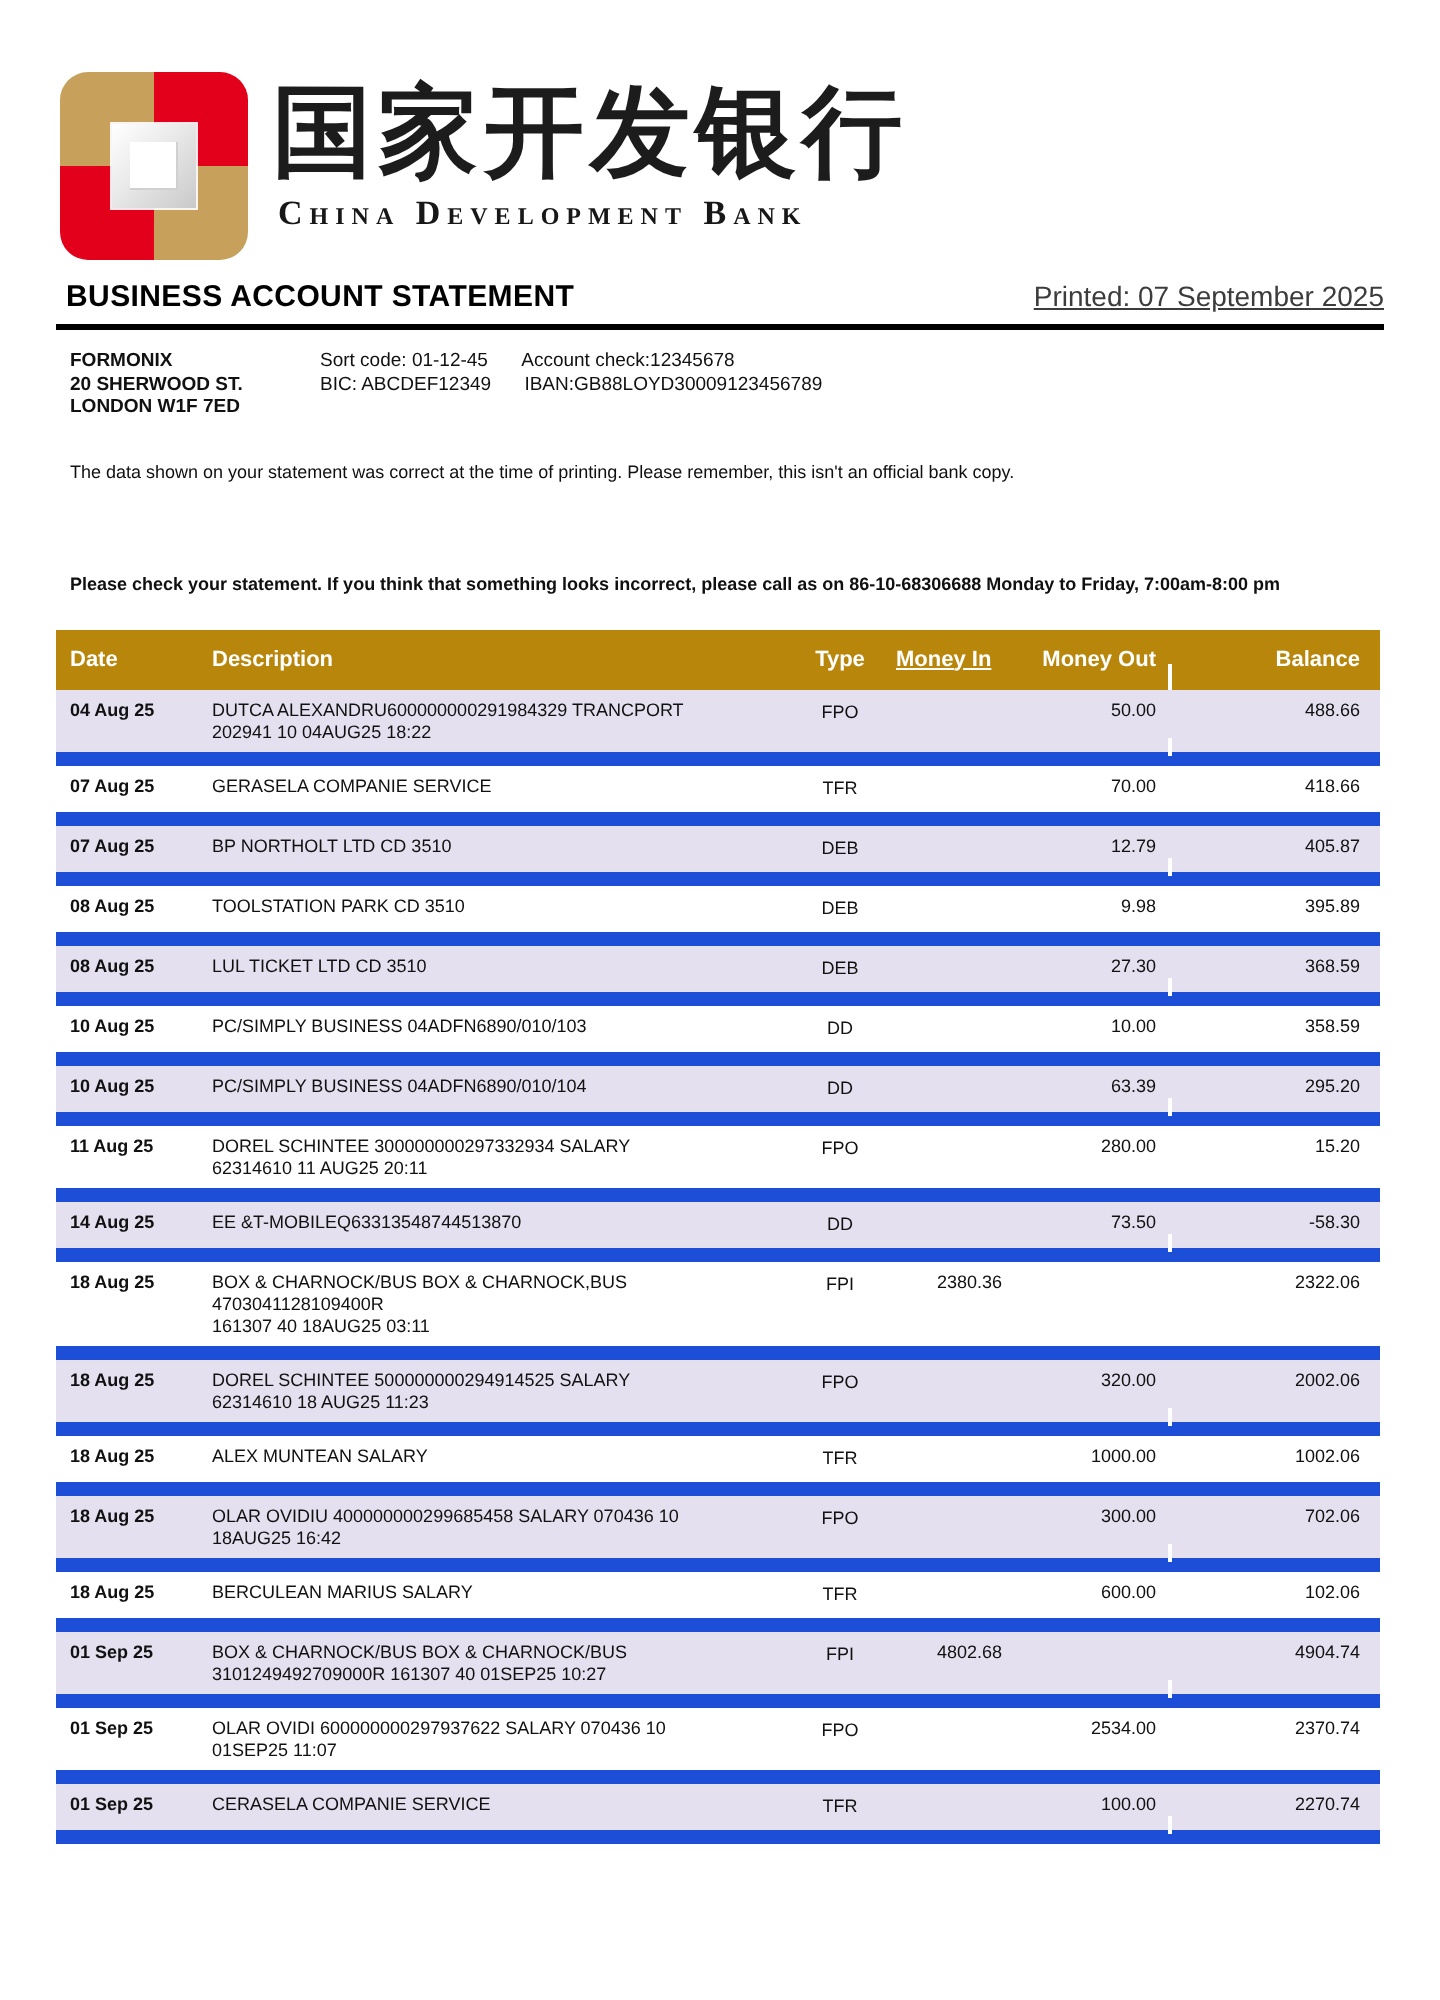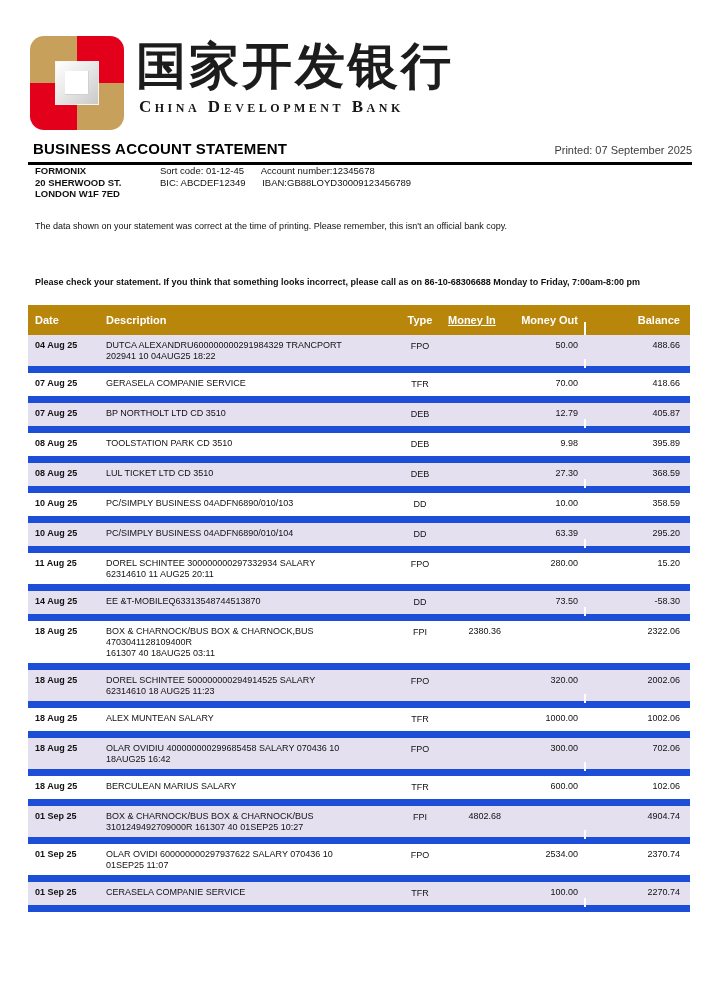--- a/index.html
+++ b/index.html
@@ -19,25 +19,25 @@
          background:linear-gradient(135deg,#ffffff 0%,#e9e9e9 45%,#c9c9c9 100%);
          box-shadow:0 0 0 1px rgba(255,255,255,.9); display:flex; align-items:center; justify-content:center; }
   .gem-inner { width:24px; height:24px; background:#ffffff; box-shadow:-1px -1px 0 #d0d0d0 inset; }
   .brand-text { padding-top:2px; }
   .cn { font-family:"DejaVu Serif","Liberation Serif",serif; font-size:50px; font-weight:700; line-height:56px; letter-spacing:3px; color:#1c1c1c; }
   .en { font-family:"Liberation Serif","DejaVu Serif",serif; font-variant:small-caps; font-weight:700; font-size:17px; letter-spacing:3.5px; color:#171717; margin-top:3px; padding-left:3px; }
 
   
   .title-row { display:flex; justify-content:space-between; align-items:flex-end; margin-top:10px; }
   h1 { font-size:15px; font-weight:700; letter-spacing:.2px; padding-left:5px; color:#000; }
-  .printed { font-size:11px; color:#3c3c3c; padding-bottom:1px; }
+  .printed { font-size:14px; color:#3c3c3c; padding-bottom:1px;text-decoration:underline; }
   .rule { height:3px; background:#000; margin-top:5px; }
 
   
-  .info-row { display:flex; margin-top:0; }
+  .info-row { display:flex; margin-top:10px; }
   .addr { width:132px; padding-left:7px; font-size:9.5px; font-weight:700; line-height:11.5px; }
   .codes { flex:1; font-size:9.5px; line-height:11.5px; }
   .codes .pair span { display:inline-block; }
   .codes .pair span + span { margin-left:14px; }
 
   .notice { font-size:9px; padding-left:7px; color:#101010; }
   .n1 { margin-top:21px; }
   .n2 { margin-top:46px;font-weight:bold; }
 
   
@@ -92,21 +92,21 @@
 
   <div class="info-row">
     <div class="addr">
       <div>FORMONIX</div>
       <div>20 SHERWOOD ST.</div>
       <div>LONDON W1F 7ED</div>
     </div>
     <div class="codes">
       <div class="pair">
         <span>Sort code: 01-12-45</span>
-        <span>Account number:12345678</span>
+        <span>Account check:12345678</span>
       </div>
       <div class="pair">
         <span>BIC: ABCDEF12349</span>
         <span>IBAN:GB88LOYD30009123456789</span>
       </div>
     </div>
   </div>
 
   <p class="notice n1">The data shown on your statement was correct at the time of printing. Please remember, this isn't an official bank copy.</p>
   <p class="notice n2">Please check your statement. If you think that something looks incorrect, please call as on 86-10-68306688 Monday to Friday, 7:00am-8:00 pm</p>

